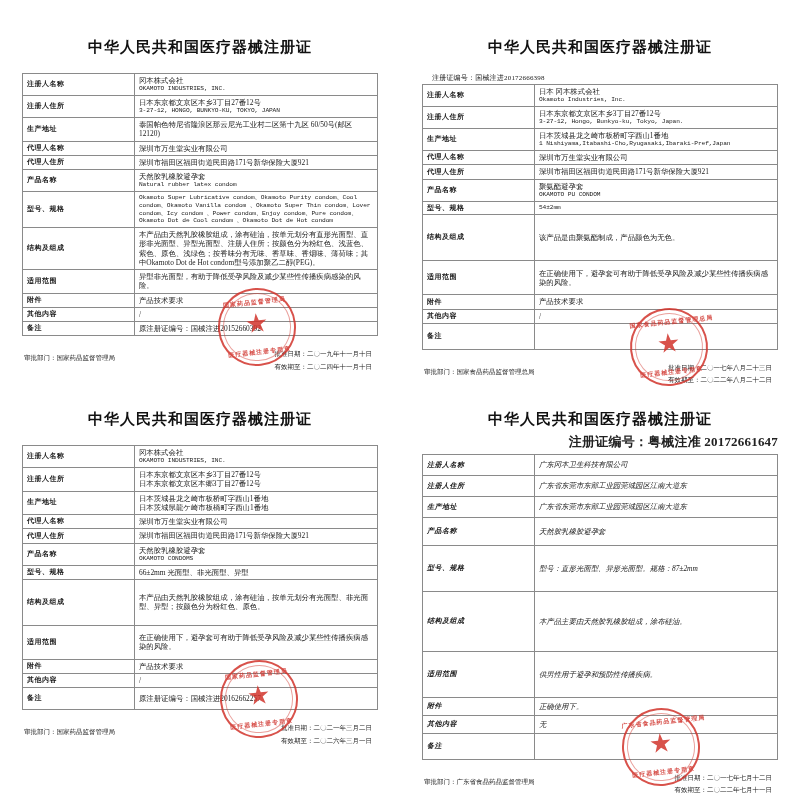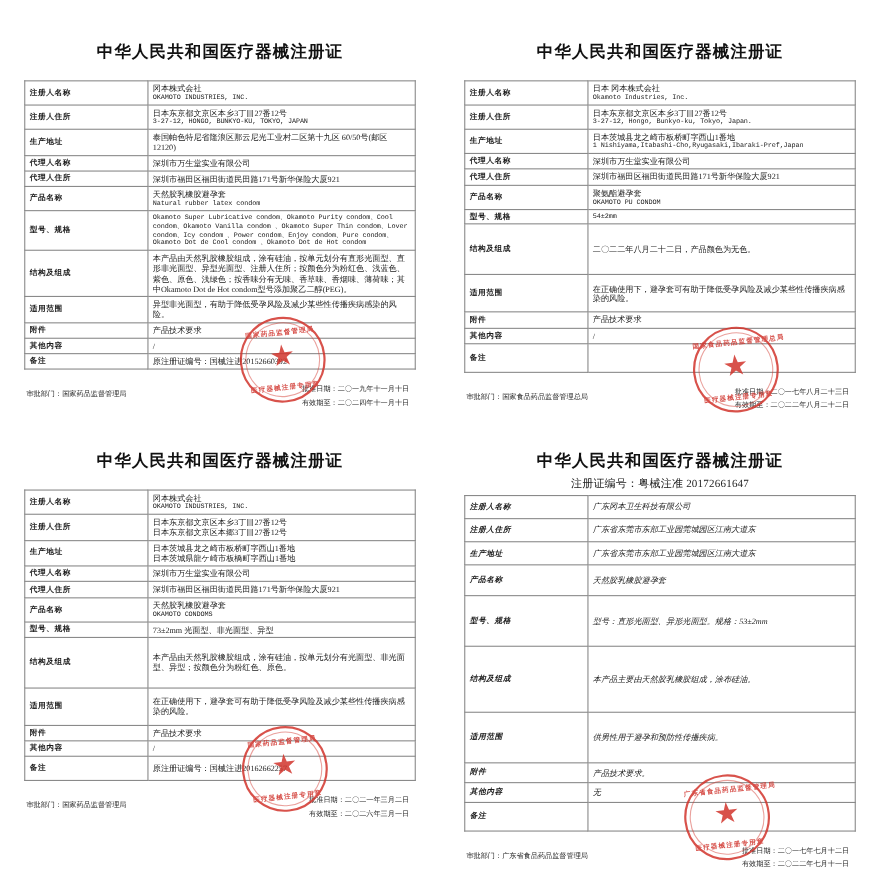--- a/index.html
+++ b/index.html
@@ -40,24 +40,24 @@
   .c4 .cert-title{margin-bottom:4px;}
 
   .reg-no{
     font-size:7px;
     color:#222;
     margin:0 0 1px 10px;
     letter-spacing:0.2px;
     white-space:nowrap;
   }
   .reg-no.center{
-    text-align:center;
+    text-align:right;
     margin-left:0;
-    font-weight:normal;
-    font-size:10px;
+    font-weight:bold;
+    font-size:13px;
     margin-bottom:3px;
   }
 
   table.cert-table{
     width:100%;
     border-collapse:collapse;
     table-layout:fixed;
     border:1px solid #6b6b6b;
   }
   table.cert-table td{
@@ -241,20 +241,23 @@
         <div class="ring"></div>
         <div class="arc-top">国家药品监督管理局</div>
         <div class="star">★</div>
         <div class="arc-bot">医疗器械注册专用章</div>
       </div>
     </div>
   </div>
 
   <div class="cert c2">
     <div class="cert-title">中华人民共和国医疗器械注册证</div>
+    <div class="reg-no">
+      <span>注册证编号：</span><span>国械注进20172666398</span>
+    </div>
     <table class="cert-table">
       <tbody>
         <tr>
             <td class="label">注册人名称</td>
             <td class="value">
               <span class="cn">日本 冈本株式会社</span>
               <span class="en">Okamoto Industries, Inc.</span>
             </td>
           </tr>
         <tr>
@@ -292,21 +295,21 @@
           </tr>
         <tr>
             <td class="label">型号、规格</td>
             <td class="value">
               <span class="en">54±2mm</span>
             </td>
           </tr>
         <tr style="height:46px">
             <td class="label">结构及组成</td>
             <td class="value">
-              <span class="cn">二〇二二年八月二十二日，产品颜色为无色。</span>
+              <span class="cn">该产品是由聚氨酯制成，产品颜色为无色。</span>
             </td>
           </tr>
         <tr style="height:34px">
             <td class="label">适用范围</td>
             <td class="value">
               <span class="cn">在正确使用下，避孕套可有助于降低受孕风险及减少某些性传播疾病感染的风险。</span>
             </td>
           </tr>
         <tr>
             <td class="label">附件</td>
@@ -383,21 +386,21 @@
         <tr>
             <td class="label spaced">产品名称</td>
             <td class="value">
               <span class="cn">天然胶乳橡胶避孕套</span>
               <span class="en">OKAMOTO CONDOMS</span>
             </td>
           </tr>
         <tr>
             <td class="label">型号、规格</td>
             <td class="value">
-              <span class="cn">73±2mm  光面型、非光面型、异型</span>
+              <span class="cn">66±2mm  光面型、非光面型、异型</span>
             </td>
           </tr>
         <tr style="height:46px">
             <td class="label">结构及组成</td>
             <td class="value">
               <span class="cn">本产品由天然乳胶橡胶组成，涂有硅油，按单元划分有光面型、非光面型、异型；按颜色分为粉红色、原色。</span>
             </td>
           </tr>
         <tr style="height:34px">
             <td class="label spaced">适用范围</td>
@@ -467,39 +470,39 @@
           </tr>
         <tr style="height:28px">
             <td class="label">产品名称</td>
             <td class="value">
               <span class="cn">天然胶乳橡胶避孕套</span>
             </td>
           </tr>
         <tr style="height:46px">
             <td class="label">型号、规格</td>
             <td class="value">
-              <span class="cn">型号：直形光面型、异形光面型。规格：53±2mm</span>
+              <span class="cn">型号：直形光面型、异形光面型。规格：87±2mm</span>
             </td>
           </tr>
         <tr style="height:60px">
             <td class="label">结构及组成</td>
             <td class="value">
               <span class="cn">本产品主要由天然胶乳橡胶组成，涂布硅油。</span>
             </td>
           </tr>
         <tr style="height:46px">
             <td class="label">适用范围</td>
             <td class="value">
               <span class="cn">供男性用于避孕和预防性传播疾病。</span>
             </td>
           </tr>
         <tr style="height:18px">
             <td class="label spaced2">附件</td>
             <td class="value">
-              <span class="cn">产品技术要求。</span>
+              <span class="cn">正确使用下。</span>
             </td>
           </tr>
         <tr style="height:18px">
             <td class="label">其他内容</td>
             <td class="value">
               <span class="cn">无</span>
             </td>
           </tr>
         <tr style="height:26px">
             <td class="label spaced2">备注</td>

